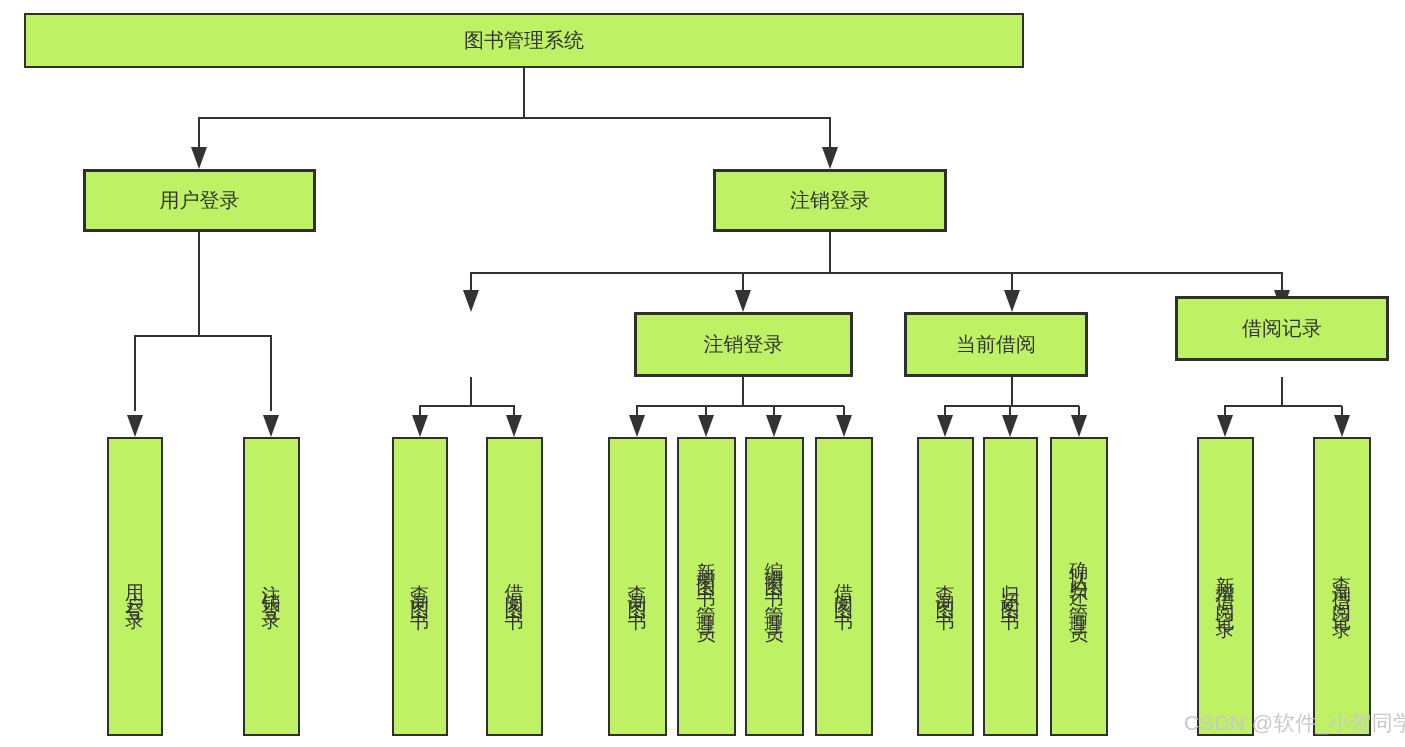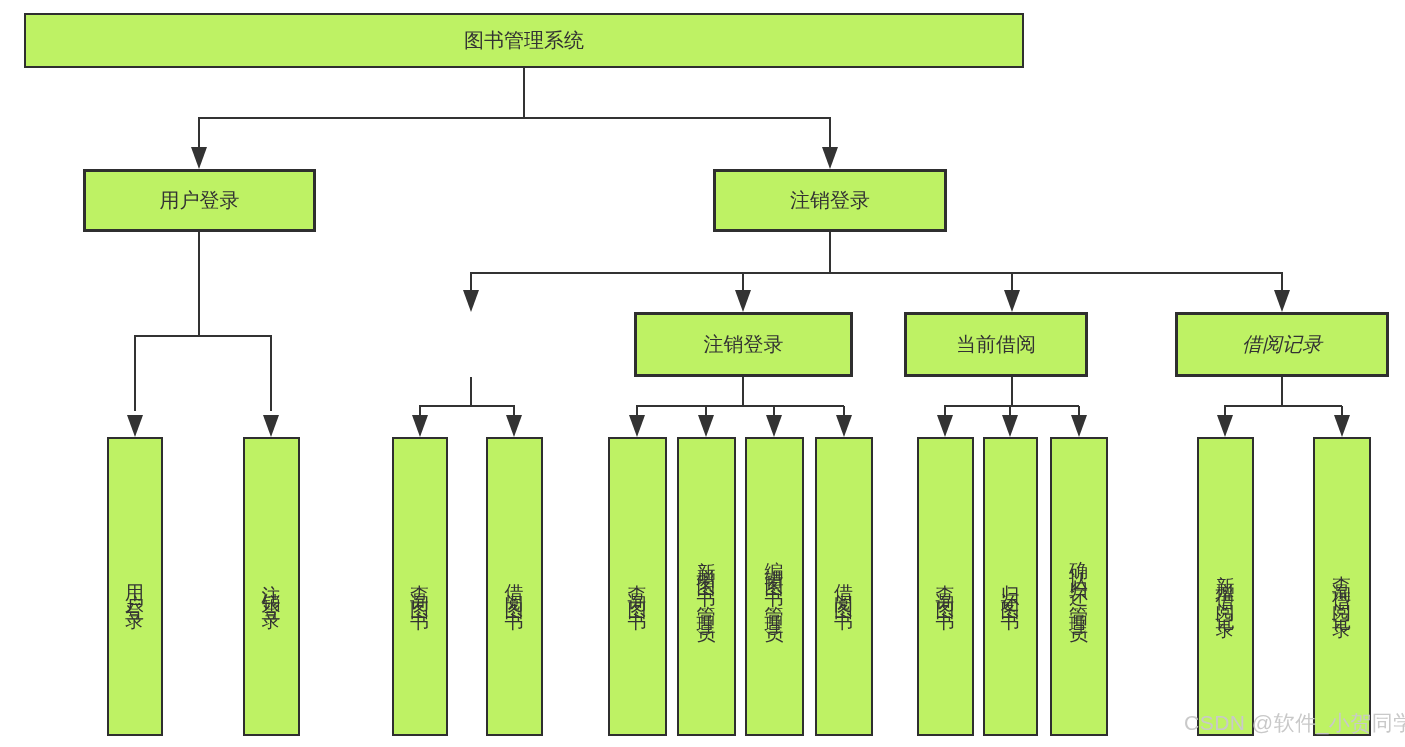--- a/index.html
+++ b/index.html
@@ -72,21 +72,21 @@
   <div class="ar" style="left:1004px;top:290px;"></div>
   <div class="vl" style="left:1281px;top:273px;height:17px;"></div>
   <div class="ar" style="left:1274px;top:290px;"></div>
 
   <div class="node lvl" style="left:634px;top:312px;width:219px;height:65px;">
     <span>注销登录</span>
   </div>
   <div class="node lvl" style="left:904px;top:312px;width:184px;height:65px;">
     <span>当前借阅</span>
   </div>
-  <div class="node lvl" style="left:1175px;top:312px;width:214px;height:65px;font-style:italic;">
+  <div class="node lvl" style="left:1175px;top:296px;width:214px;height:65px;">
     <span>借阅记录</span>
   </div>
 
   <div class="vl" style="left:470px;top:377px;height:29px;"></div>
   <div class="hl" style="left:419px;top:405px;width:96px;"></div>
   <div class="vl" style="left:419px;top:406px;height:9px;"></div>
   <div class="ar" style="left:412px;top:415px;"></div>
   <div class="vl" style="left:513px;top:406px;height:9px;"></div>
   <div class="ar" style="left:506px;top:415px;"></div>
 

